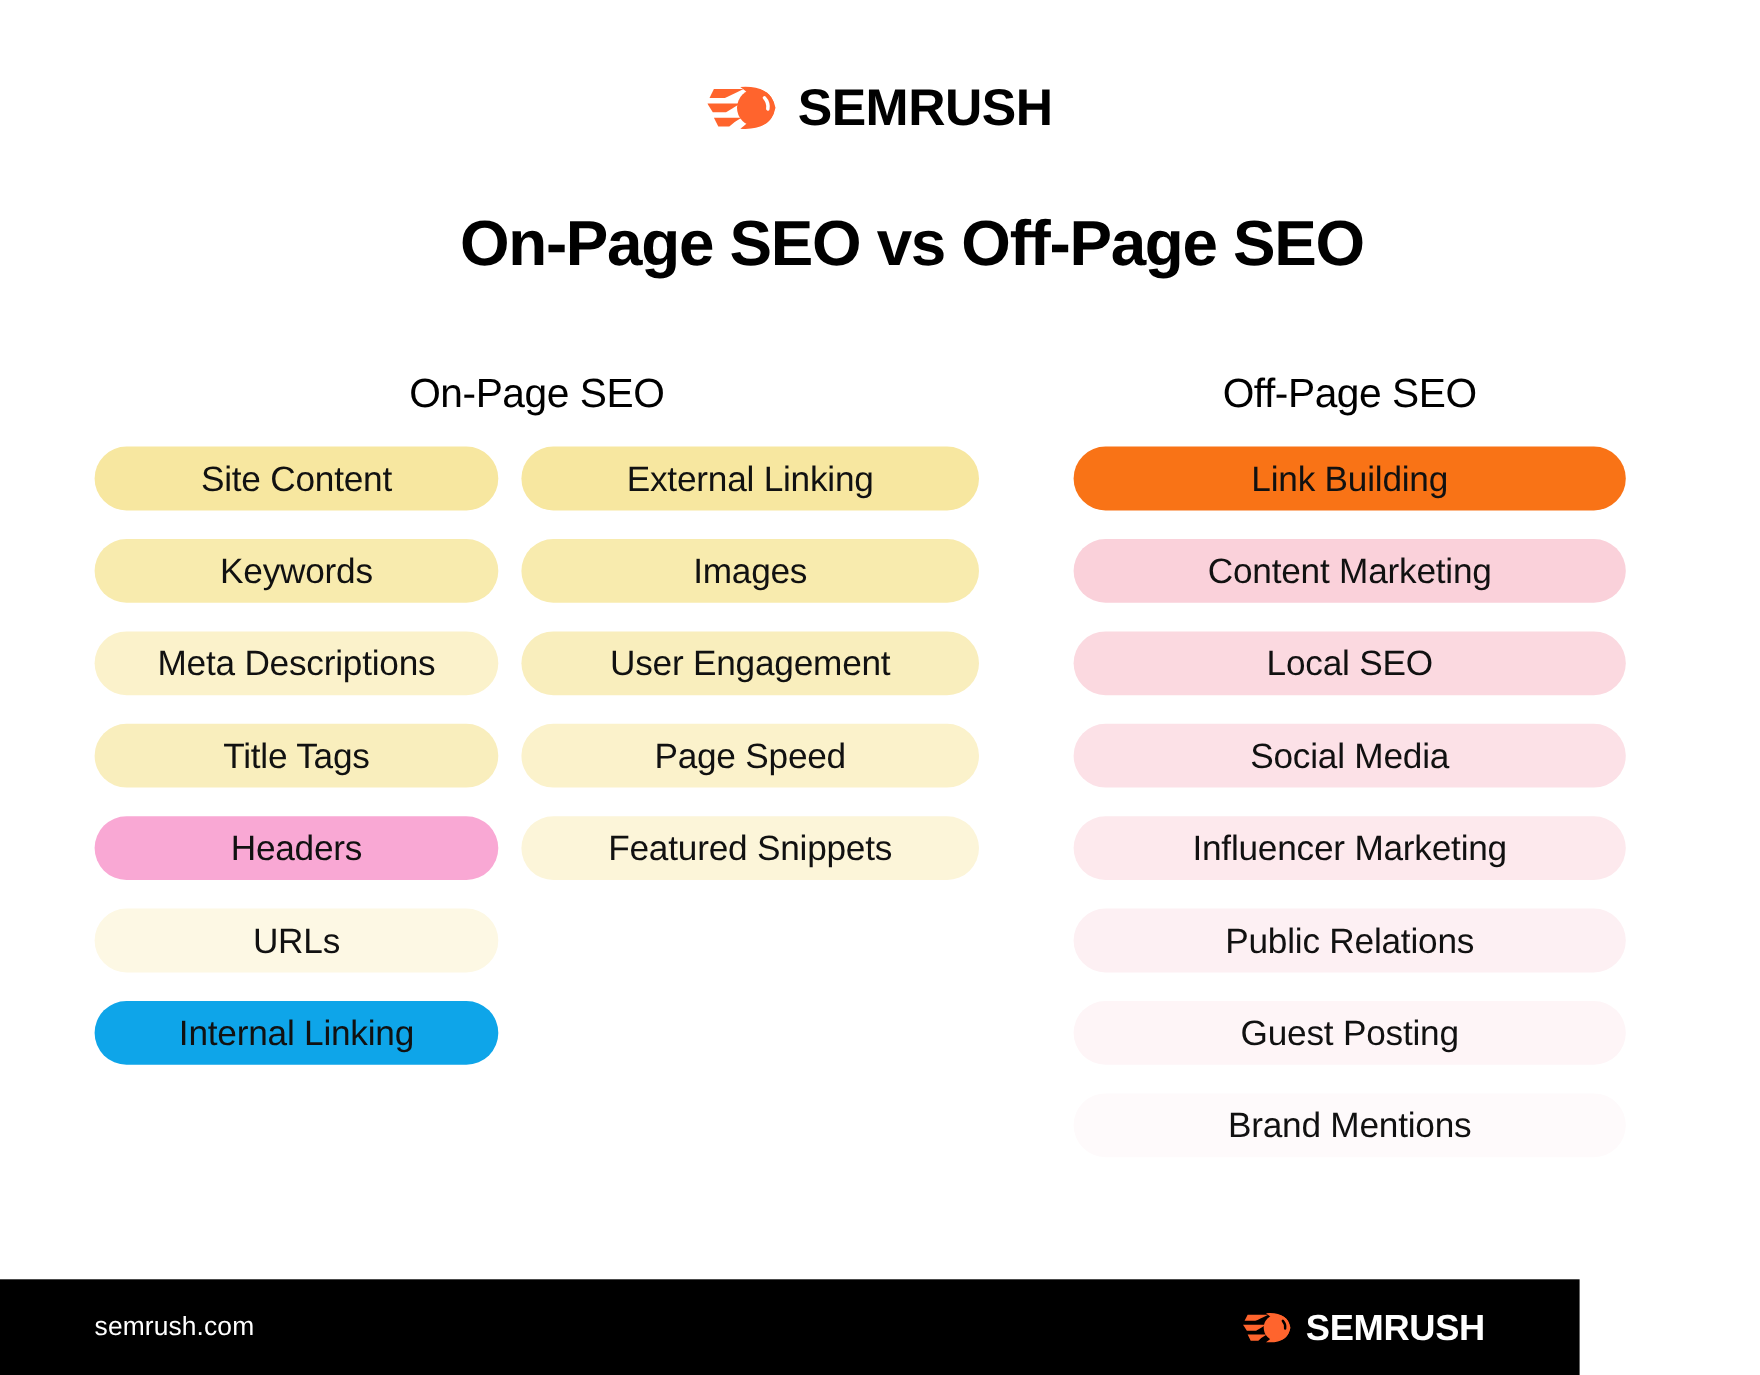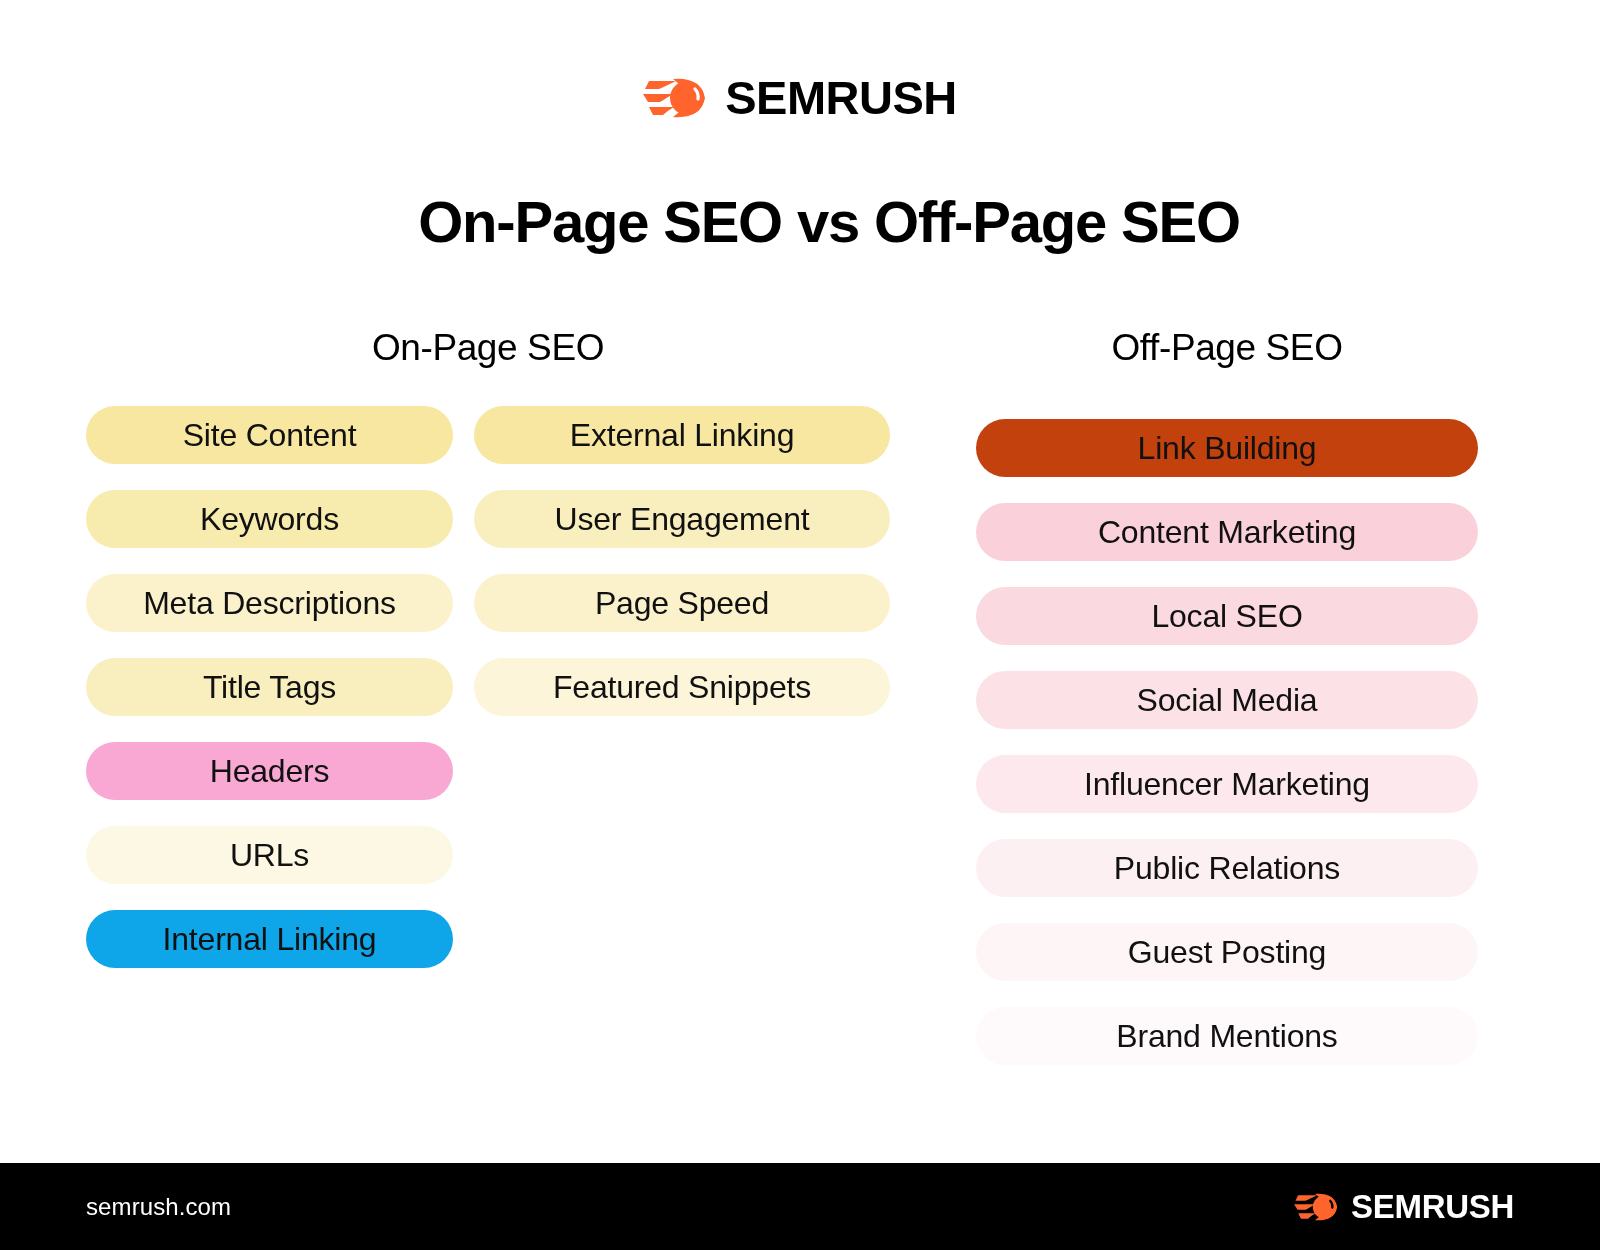--- a/index.html
+++ b/index.html
@@ -37,21 +37,21 @@
     font-weight:bold;
     letter-spacing:-1.2px;
     line-height:1.05;
     white-space:nowrap;
     margin-left:29px;
   }
 
   
   .sec-head{
     position:absolute;
-    top:326px;
+    top:336px;
     font-size:37px;
     font-weight:normal;
     letter-spacing:-0.4px;
     text-align:center;
     line-height:1.2;
   }
   .sec-head.left { left:86px;  width:804px; }
   .sec-head.right{ left:976px; width:502px; }
 
   
@@ -70,21 +70,21 @@
     letter-spacing:-0.2px;
     line-height:1;
     white-space:nowrap;
     color:#111111;
   }
 
   
   .footer{
     position:absolute;
     left:0; bottom:0;
-    width:1600px; height:87px;
+    width:1436px; height:87px;
     background:#000000;
     display:flex;
     align-items:center;
     justify-content:space-between;
     box-sizing:border-box;
     padding:0 86px;
   }
   .footer-url{
     color:#ffffff;
     font-size:24px;
@@ -128,27 +128,28 @@
     <div class="pill" style="background: rgb(248, 235, 174);">Keywords</div>
     <div class="pill" style="background: rgb(251, 242, 203);">Meta Descriptions</div>
     <div class="pill" style="background: rgb(249, 238, 189);">Title Tags</div>
     <div class="pill" style="background: #f9a8d4;">Headers</div>
     <div class="pill" style="background: rgb(253, 248, 228);">URLs</div>
     <div class="pill" style="background: #0ea5e9;">Internal Linking</div>
   </div>
 
 <div class="col col-2" id="col2">
     <div class="pill" style="background: rgb(247, 231, 160);">External Linking</div>
+    <div class="pill" style="background: rgb(248, 235, 174);">Images</div>
     <div class="pill" style="background: rgb(249, 238, 189);">User Engagement</div>
     <div class="pill" style="background: rgb(251, 242, 203);">Page Speed</div>
     <div class="pill" style="background: rgb(252, 245, 217);">Featured Snippets</div>
   </div>
 
 <div class="col col-3" id="col3">
-    <div class="pill" style="background: #c2410c; margin-top: 13px;">Link Building</div>
+    <div class="pill" style="background: #f97316;">Link Building</div>
     <div class="pill" style="background: rgb(250, 209, 218);">Content Marketing</div>
     <div class="pill" style="background: rgb(251, 217, 224);">Local SEO</div>
     <div class="pill" style="background: rgb(252, 225, 231);">Social Media</div>
     <div class="pill" style="background: rgb(253, 233, 237);">Influencer Marketing</div>
     <div class="pill" style="background: rgb(253, 240, 243);">Public Relations</div>
     <div class="pill" style="background: rgb(254, 245, 247);">Guest Posting</div>
     <div class="pill" style="background: rgb(254, 250, 251);">Brand Mentions</div>
   </div>
 
 <div class="footer">

